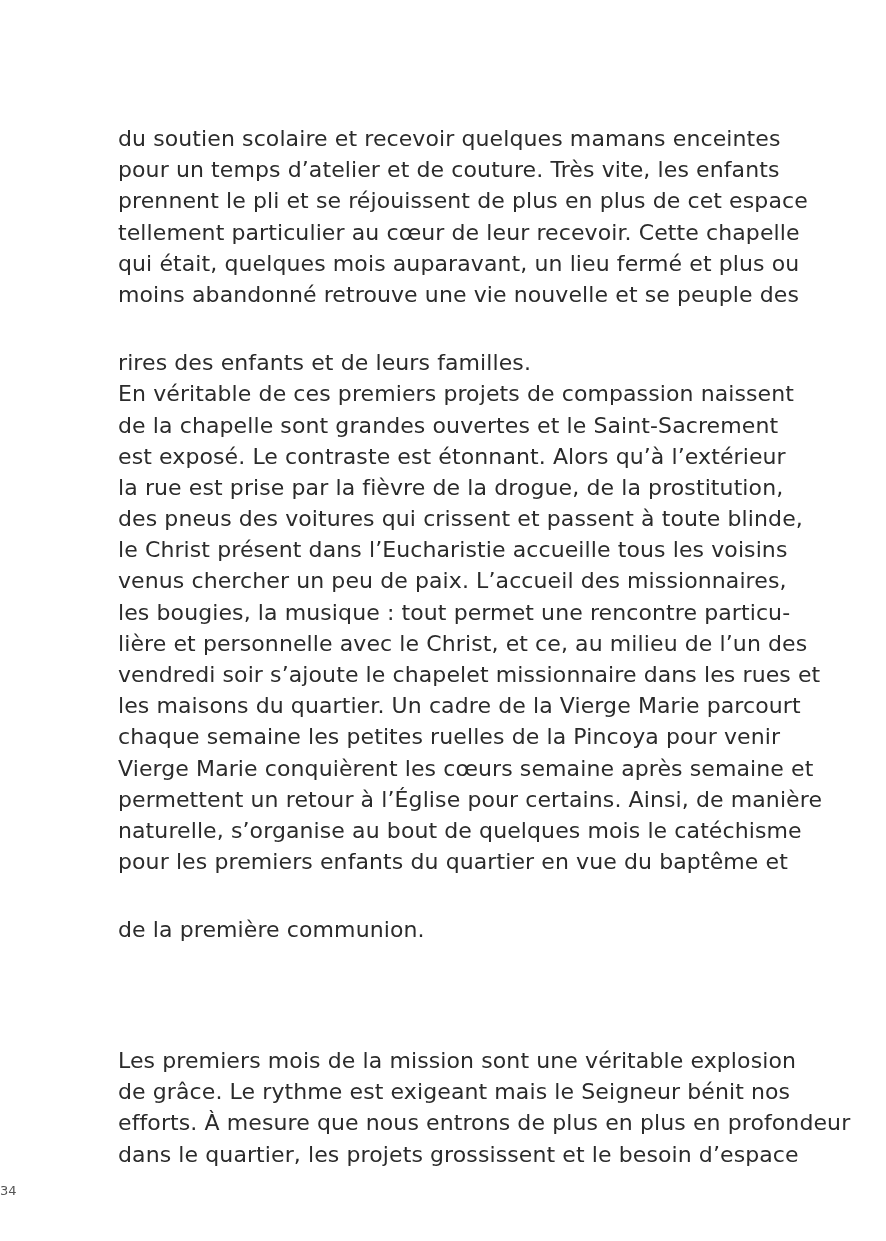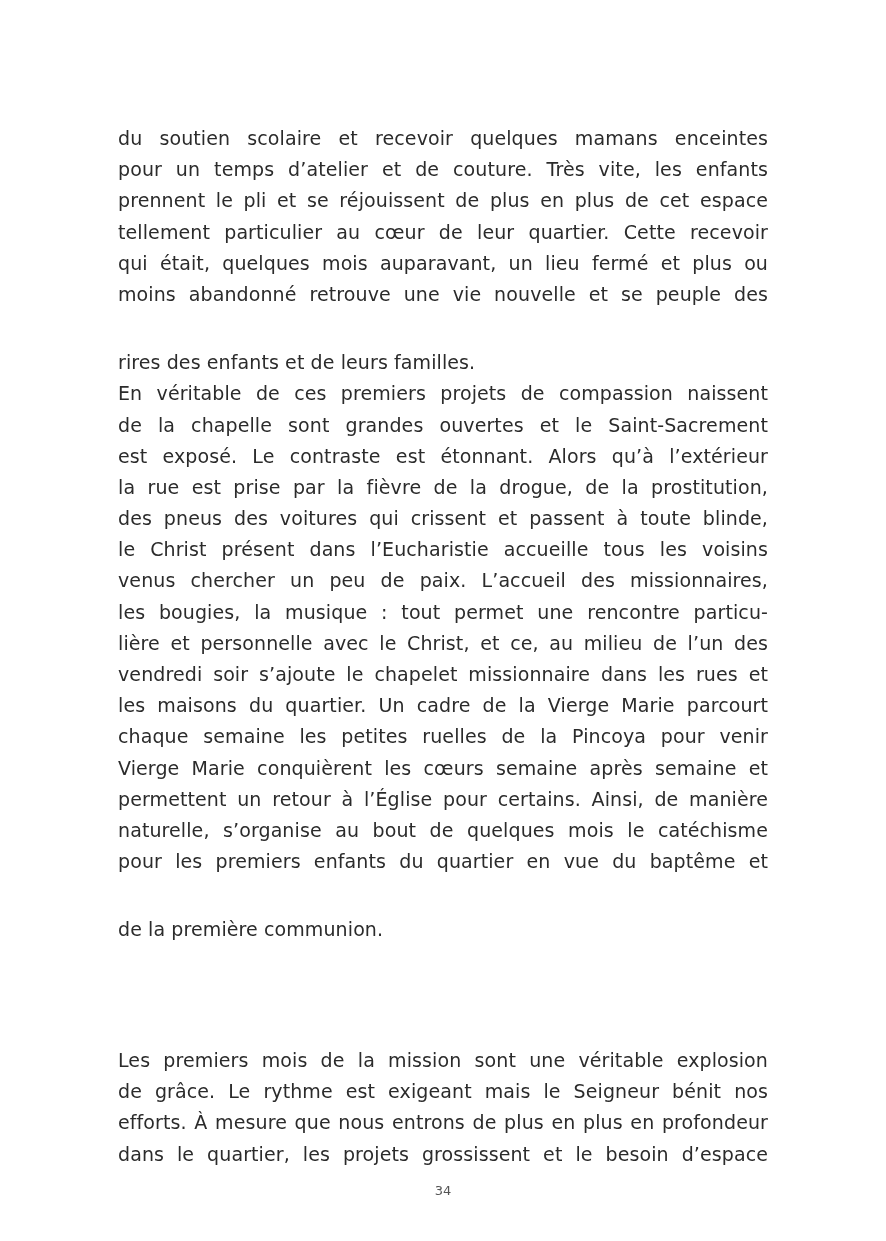--- a/index.html
+++ b/index.html
@@ -18,21 +18,21 @@
       left: 0; top: 0;
       width: 886px;
       height: 1241px;
       background: #ffffff;
     }
     .text-block {
       position: absolute;
       left: 118px;
       width: 650px;
       font-family: "DejaVu Sans", sans-serif;
-      font-size: 19px;
+      font-size: 22px;
       color: #2b2b2b;
       letter-spacing: 0.1px;
     }
     .line {
       display: block;
       height: 31.2px;
       line-height: 31.2px;
       white-space: nowrap;
       text-align: justify;
       text-align-last: justify;
@@ -41,37 +41,37 @@
       text-align-last: left;
       margin-top: 37px;
     }
     .block-1 { top: 123px; }
     .block-2 { top: 997px; margin-top: 48px; }
     .page-number {
       position: absolute;
       left: 0;
       width: 886px;
       top: 1183px;
-      text-align: center;
+      text-align: left;
       font-family: "DejaVu Sans", sans-serif;
       font-size: 13px;
       color: #555555;
     }
   </style>
 </head>
 <body>
 
 <div class="page">
 
   <div class="text-block block-1">
     <div>
       <span class="line">du soutien scolaire et recevoir quelques mamans enceintes</span>
       <span class="line">pour un temps d’atelier et de couture. Très vite, les enfants</span>
       <span class="line">prennent le pli et se réjouissent de plus en plus de cet espace</span>
-      <span class="line">tellement particulier au cœur de leur quartier. Cette recevoir</span>
+      <span class="line">tellement particulier au cœur de leur recevoir. Cette chapelle</span>
       <span class="line">qui était, quelques mois auparavant, un lieu fermé et plus ou</span>
       <span class="line">moins abandonné retrouve une vie nouvelle et se peuple des</span>
       <span class="line last">rires des enfants et de leurs familles.</span>
     </div>
     <div>
       <span class="line">En véritable de ces premiers projets de compassion naissent</span>
       <span class="line">de la chapelle sont grandes ouvertes et le Saint-Sacrement</span>
       <span class="line">est exposé. Le contraste est étonnant. Alors qu’à l’extérieur</span>
       <span class="line">la rue est prise par la fièvre de la drogue, de la prostitution,</span>
       <span class="line">des pneus des voitures qui crissent et passent à toute blinde,</span>

